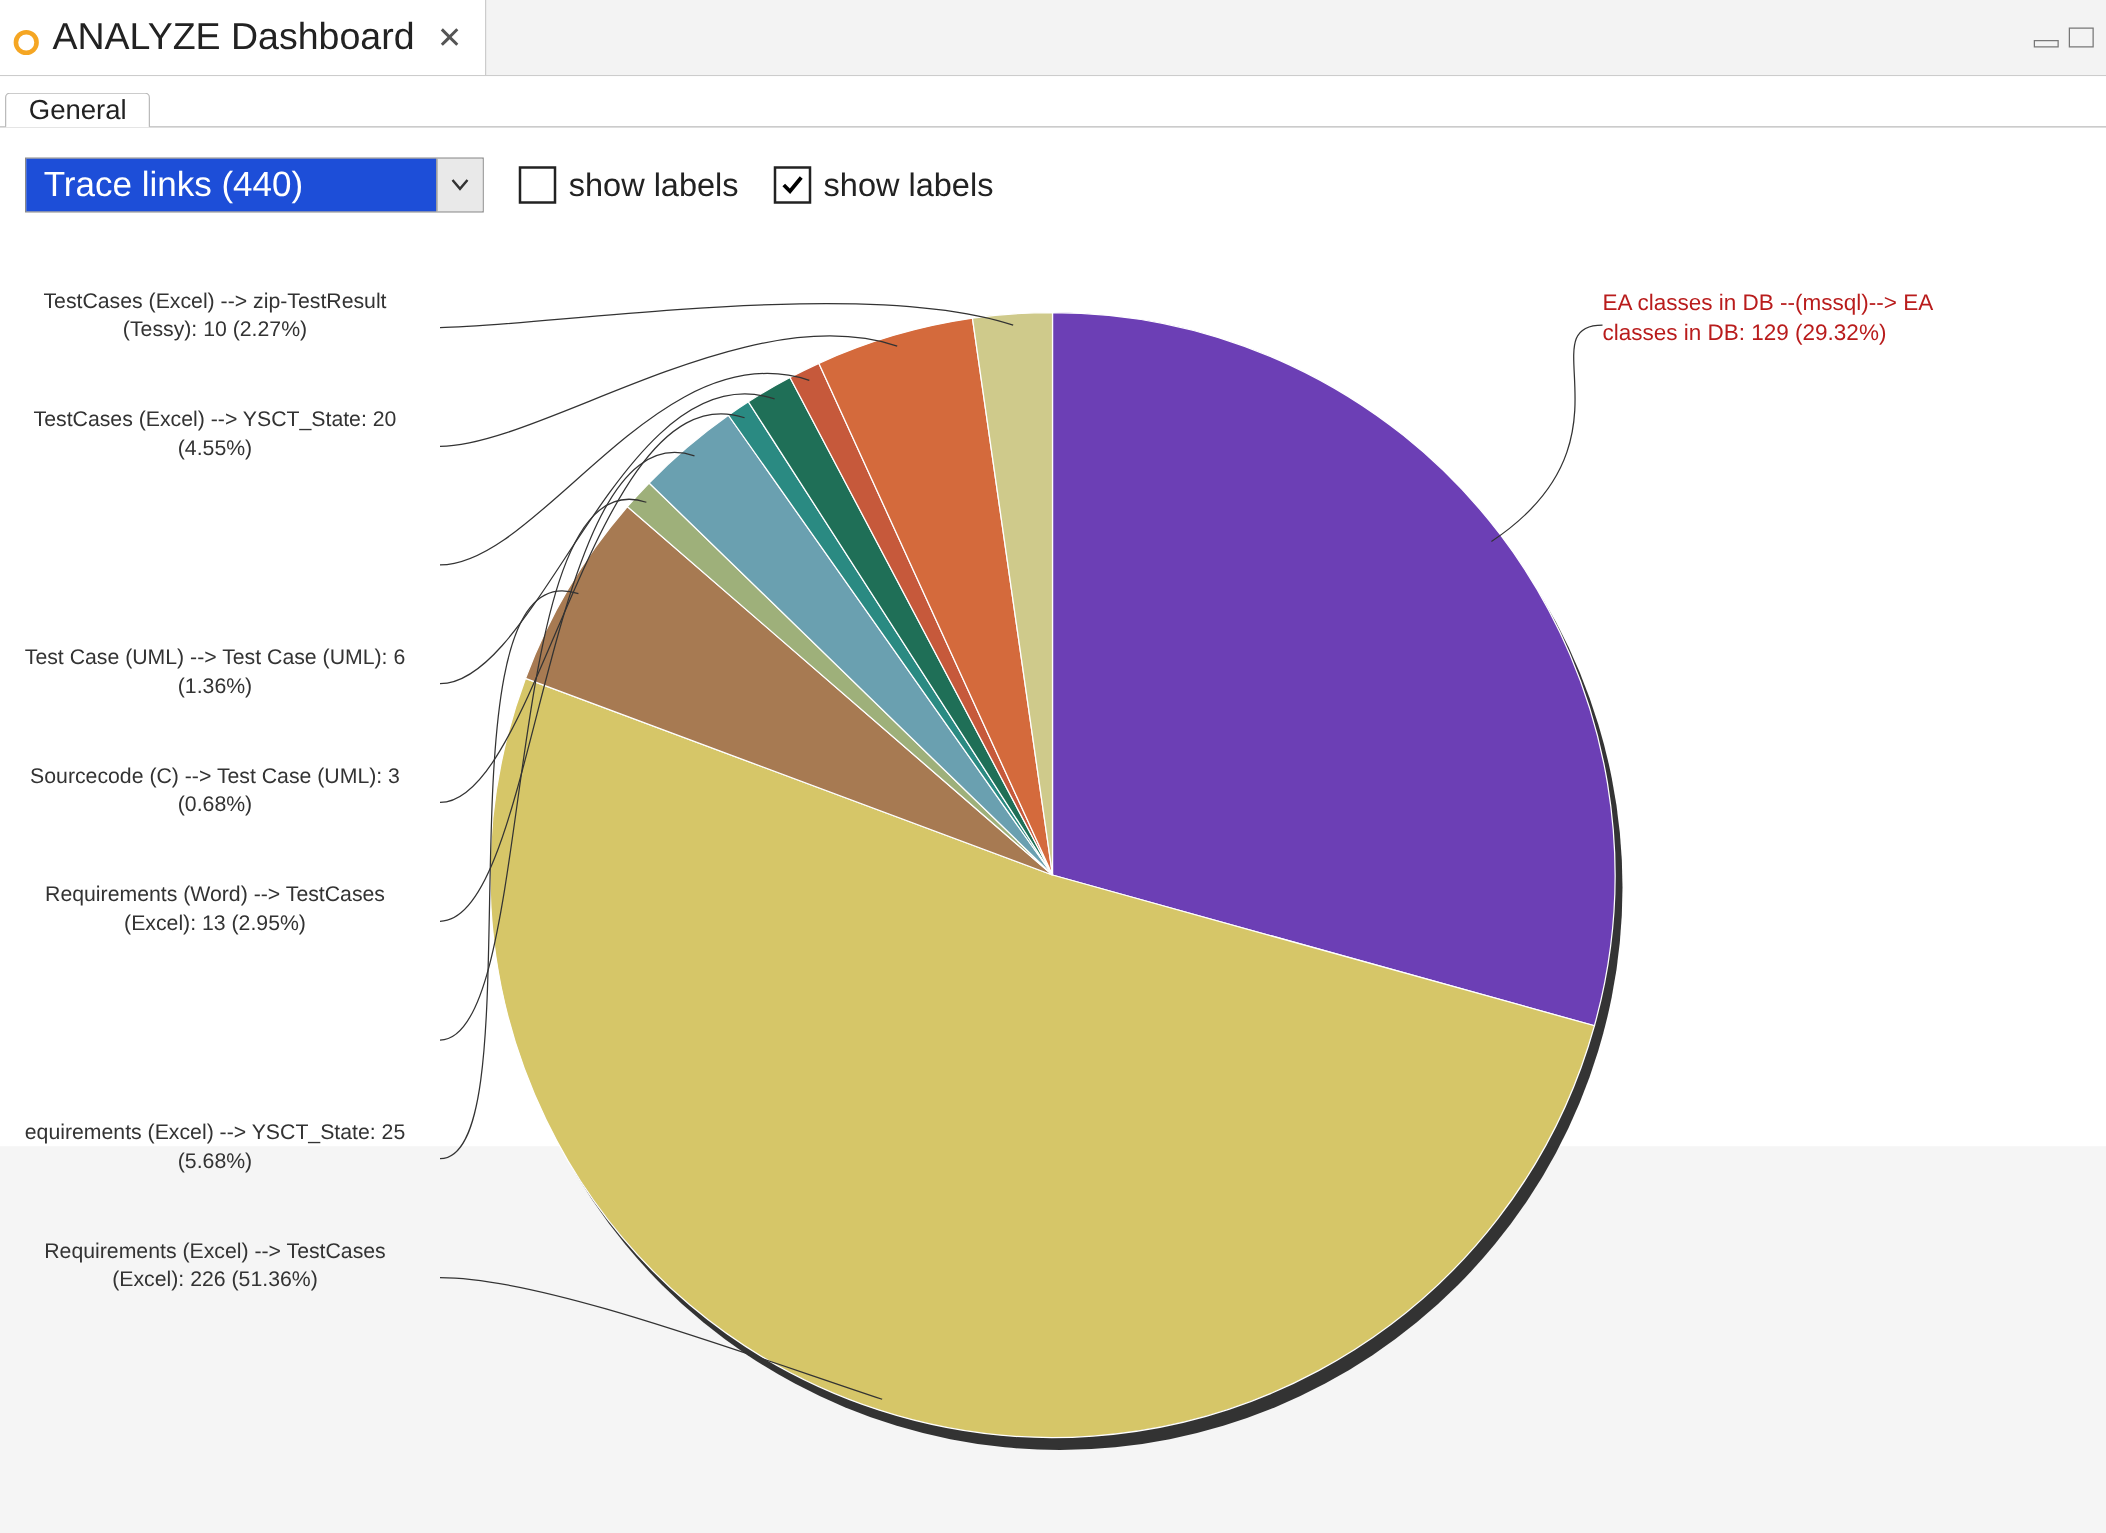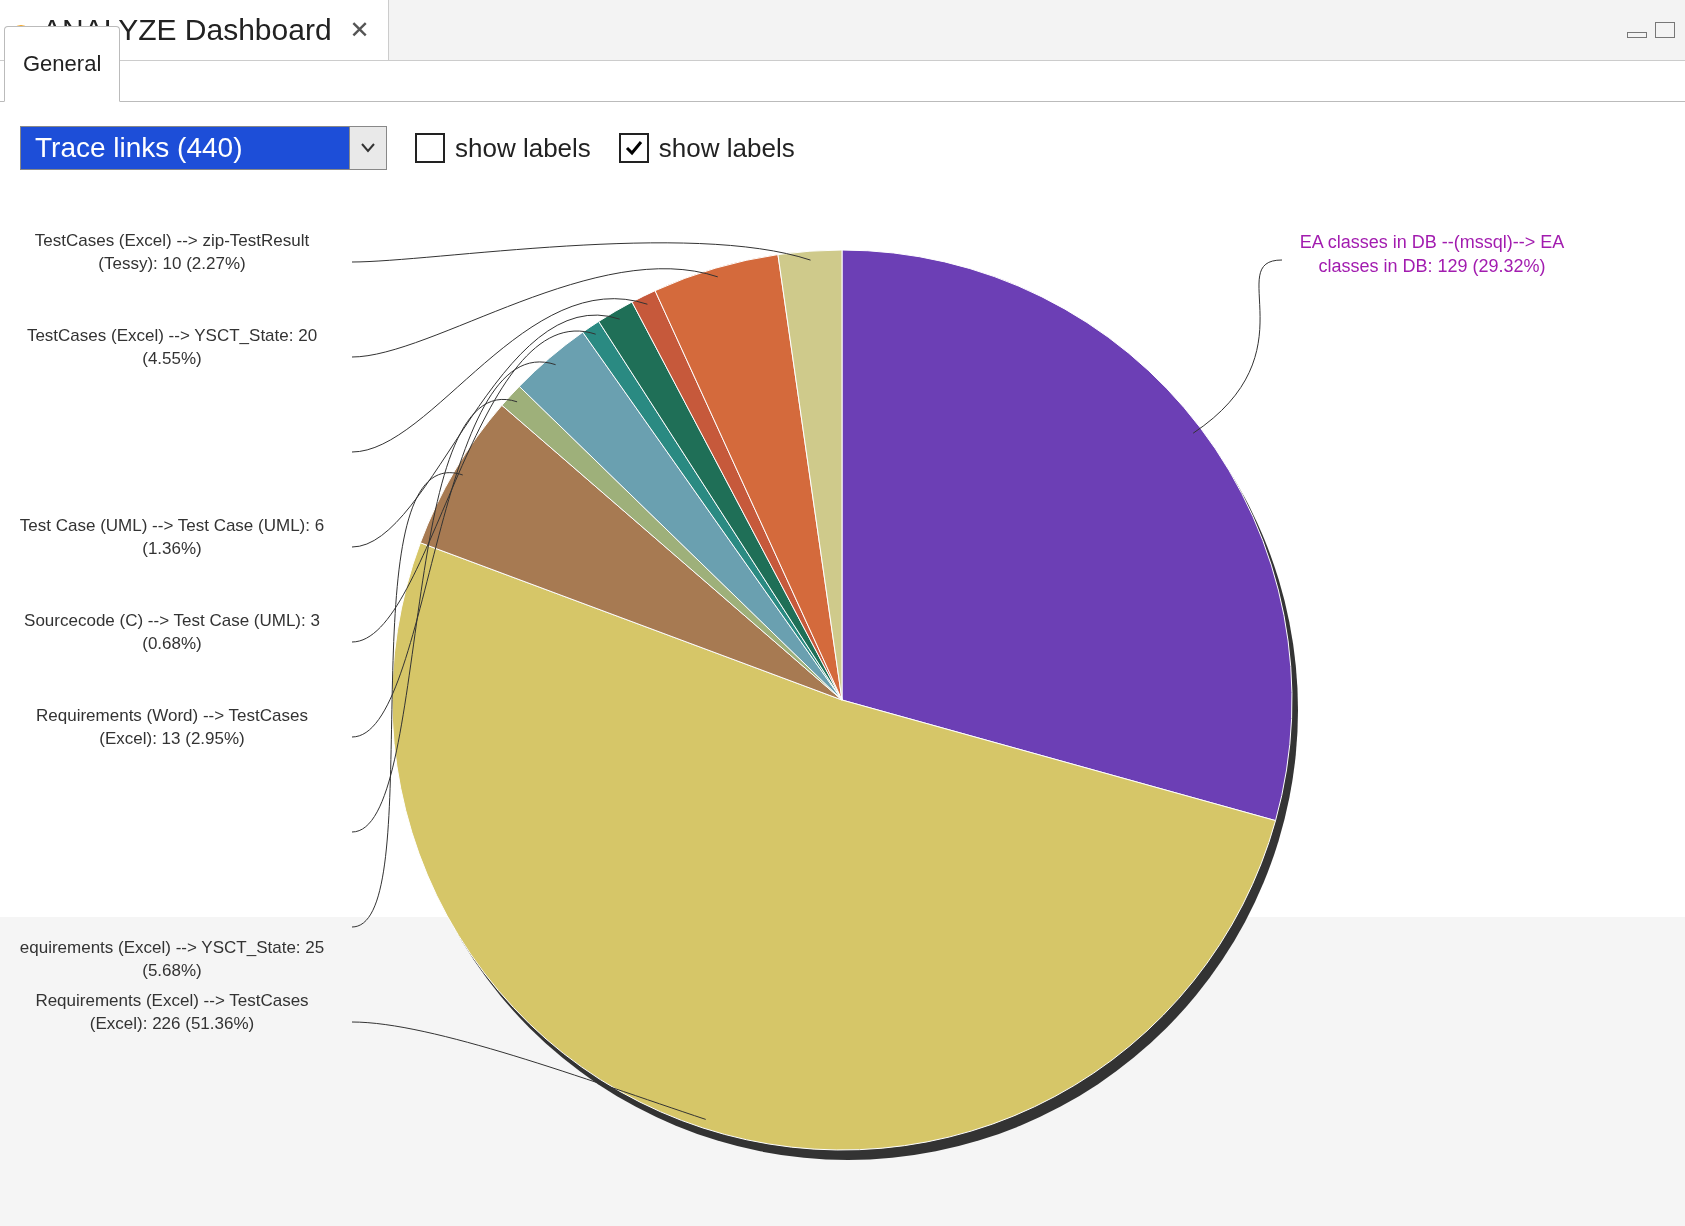--- a/index.html
+++ b/index.html
@@ -62,21 +62,21 @@
   
   .tabstrip {
     display: flex;
     align-items: flex-end;
     height: 40px;
     border-bottom: 1px solid #bbb;
     background: #fff;
     padding-left: 4px;
   }
   .tabstrip .tab {
-    padding: 24px 18px;
+    padding: 0 18px;
     font-size: 22px;
     border: 1px solid #bbb;
     border-bottom: 1px solid #fff;
     margin-bottom: -1px;
     border-top-left-radius: 4px;
     border-top-right-radius: 4px;
     background: #fff;
   }
 
   
@@ -136,22 +136,22 @@
     width: 320px;
     font-size: 17px;
     color: #333;
     text-align: center;
     line-height: 1.35;
   }
   .lbl-right {
     position: absolute;
     width: 300px;
     font-size: 18px;
-    color: #a21caf;
-    text-align: center;
+    color: #b91c1c;
+    text-align: left;
     line-height: 1.35;
   }
 </style>
 </head>
 <body>
 
 <div class="window">
 
   <div class="titlebar">
     <div class="title-tab">
@@ -224,20 +224,20 @@
         <path d="M 693.7235054806483 949.4159236861627 C 573.7235054806483 909.4159236861627 420 852 340 852" fill="none" stroke="#333" stroke-width="1"></path>
         <path d="M 1181.1427393279953 263.20461657436516 C 1301.1427393279953 183.20461657436516 1210 90 1270 90" fill="none" stroke="#333" stroke-width="1"></path>
       </svg>
 
     
     <div class="lbl" style="top:60px;">TestCases (Excel) --&gt; zip-TestResult (Tessy): 10 (2.27%)</div>
     <div class="lbl" style="top:155px;">TestCases (Excel) --&gt; YSCT_State: 20 (4.55%)</div>
     <div class="lbl" style="top:345px;">Test Case (UML) --&gt; Test Case (UML): 6 (1.36%)</div>
     <div class="lbl" style="top:440px;">Sourcecode (C) --&gt; Test Case (UML): 3 (0.68%)</div>
     <div class="lbl" style="top:535px;">Requirements (Word) --&gt; TestCases (Excel): 13 (2.95%)</div>
-    <div class="lbl" style="top:767px;">equirements (Excel) --&gt; YSCT_State: 25 (5.68%)</div>
+    <div class="lbl" style="top:725px;">equirements (Excel) --&gt; YSCT_State: 25 (5.68%)</div>
     <div class="lbl" style="top:820px;">Requirements (Excel) --&gt; TestCases (Excel): 226 (51.36%)</div>
 
     
     <div class="lbl-right" style="top:60px; left:1270px;">EA classes in DB --(mssql)--&gt; EA classes in DB: 129 (29.32%)</div>
   </div>
 
 </div>
 
 </body></html>

